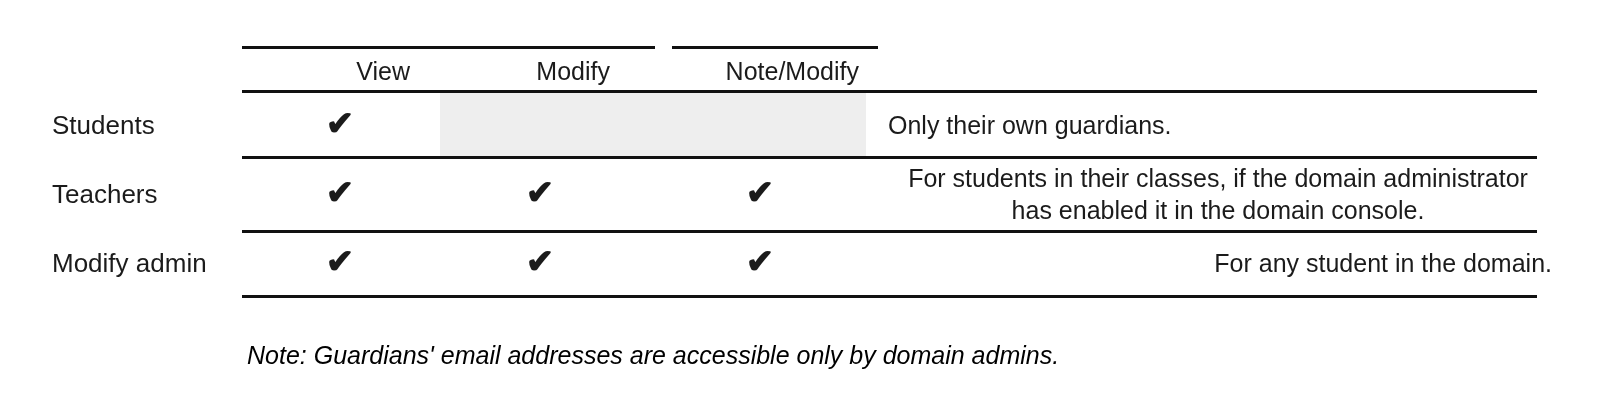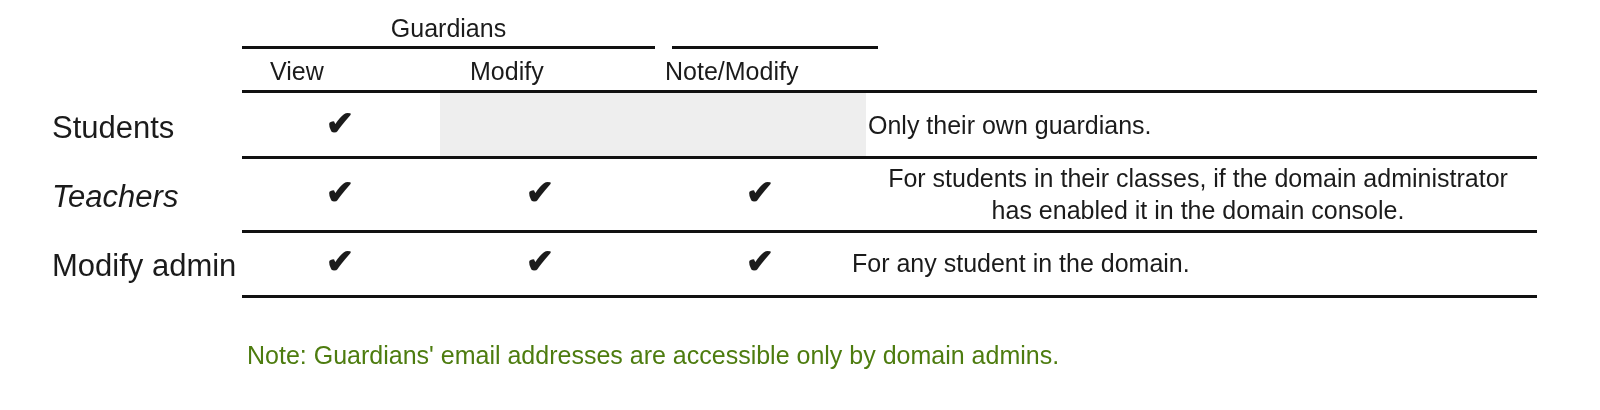--- a/index.html
+++ b/index.html
@@ -36,28 +36,28 @@
   .hdr-group {
     position: absolute;
     font-size: 25px;
     text-align: center;
     white-space: nowrap;
     color: #1b1b1b;
   }
   .hdr-col {
     position: absolute;
     font-size: 25px;
-    text-align: left;
+    text-align: right;
     white-space: nowrap;
     color: #1b1b1b;
   }
 
   .row-label {
     position: absolute;
-    font-size: 31px;
+    font-size: 26px;
     white-space: nowrap;
     color: #1b1b1b;
   }
 
   .shade {
     position: absolute;
     background: #eeeeee;
   }
 
   .check {
@@ -69,35 +69,36 @@
     text-align: center;
     width: 60px;
   }
 
   .note-cell {
     position: absolute;
     font-size: 25px;
     line-height: 1.26;
     color: #1b1b1b;
     white-space: pre-line;
+    margin-left: 20px;
   }
 
   .footnote {
     position: absolute;
     font-size: 25px;
-    color: #4d7c0f;
+    color: #000000;
     white-space: nowrap;
+    font-style: italic;
   }
 </style>
 </head>
 <body>
 
 <div class="table-wrap">
 
-  <div class="hdr-group" style="left:242px; top:14px; width:413px;">Guardians</div>
 
 
   <div class="rule" style="left:242px; top:46px; width:413px;"></div>
   <div class="rule" style="left:672px; top:46px; width:206px;"></div>
 
   <div class="hdr-col" style="left:270px; top:57px; width:140px;">View</div>
   <div class="hdr-col" style="left:470px; top:57px; width:140px;">Modify</div>
   <div class="hdr-col" style="left:665px; top:57px; width:194px;">Note/Modify</div>
 
   <div class="rule" style="left:242px; top:90px; width:1295px;"></div>
@@ -107,36 +108,36 @@
   <div class="row-label" style="left:52px; top:110px;">Students</div>
 
   <div class="check" style="left:310px; top:106px;">✔</div>
   <div class="check" style="left:510px; top:106px;"></div>
   <div class="check" style="left:730px; top:106px;"></div>
 
   <div class="note-cell" style="left:868px; top:110px; width:660px;">Only their own guardians.</div>
 
   <div class="rule" style="left:242px; top:156px; width:1295px;"></div>
 
-  <div class="row-label" style="left:52px; top:179px;font-style:italic;">Teachers</div>
+  <div class="row-label" style="left:52px; top:179px;">Teachers</div>
 
   <div class="check" style="left:310px; top:175px;">✔</div>
   <div class="check" style="left:510px; top:175px;">✔</div>
   <div class="check" style="left:730px; top:175px;">✔</div>
 
   <div class="note-cell" style="left:868px; top:163px; width:660px;text-align:center;">For students in their classes, if the domain administrator
 has enabled it in the domain console.</div>
 
   <div class="rule" style="left:242px; top:230px; width:1295px;"></div>
 
   <div class="row-label" style="left:52px; top:248px;">Modify admin</div>
 
   <div class="check" style="left:310px; top:244px;">✔</div>
   <div class="check" style="left:510px; top:244px;">✔</div>
   <div class="check" style="left:730px; top:244px;">✔</div>
 
-  <div class="note-cell" style="left:852px; top:248px; width:660px;">For any student in the domain.</div>
+  <div class="note-cell" style="left:872px; top:248px; width:660px;text-align:right;">For any student in the domain.</div>
 
   <div class="rule" style="left:242px; top:295px; width:1295px;"></div>
 
   <div class="footnote" style="left:247px; top:341px;">Note: Guardians' email addresses are accessible only by domain admins.</div>
 
 </div>
 
 </body></html>

